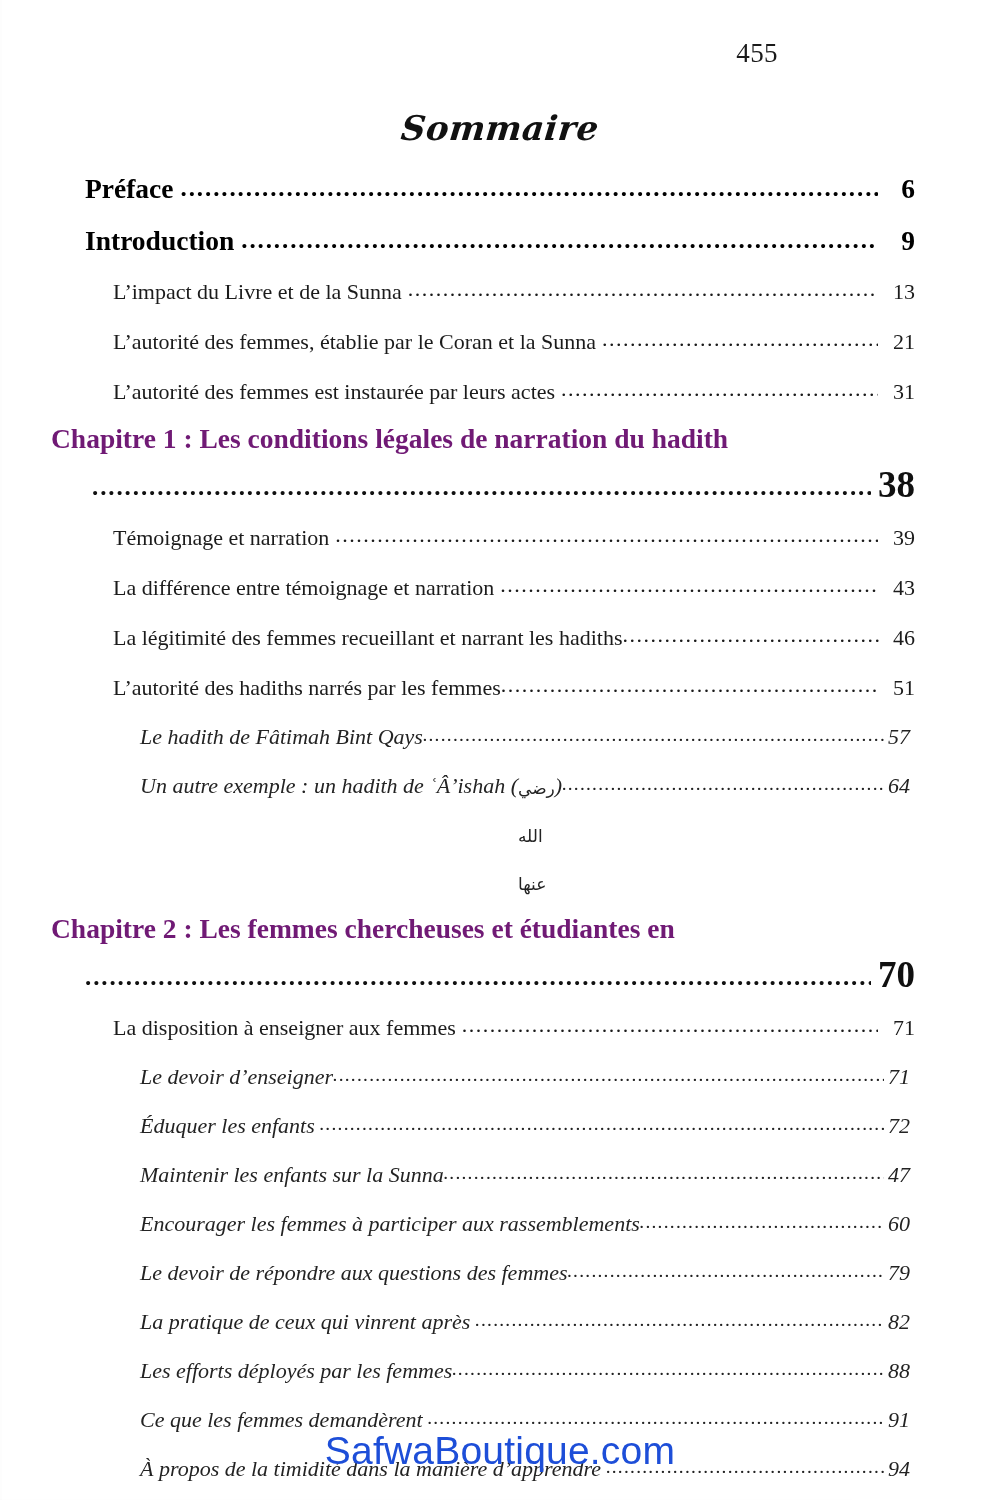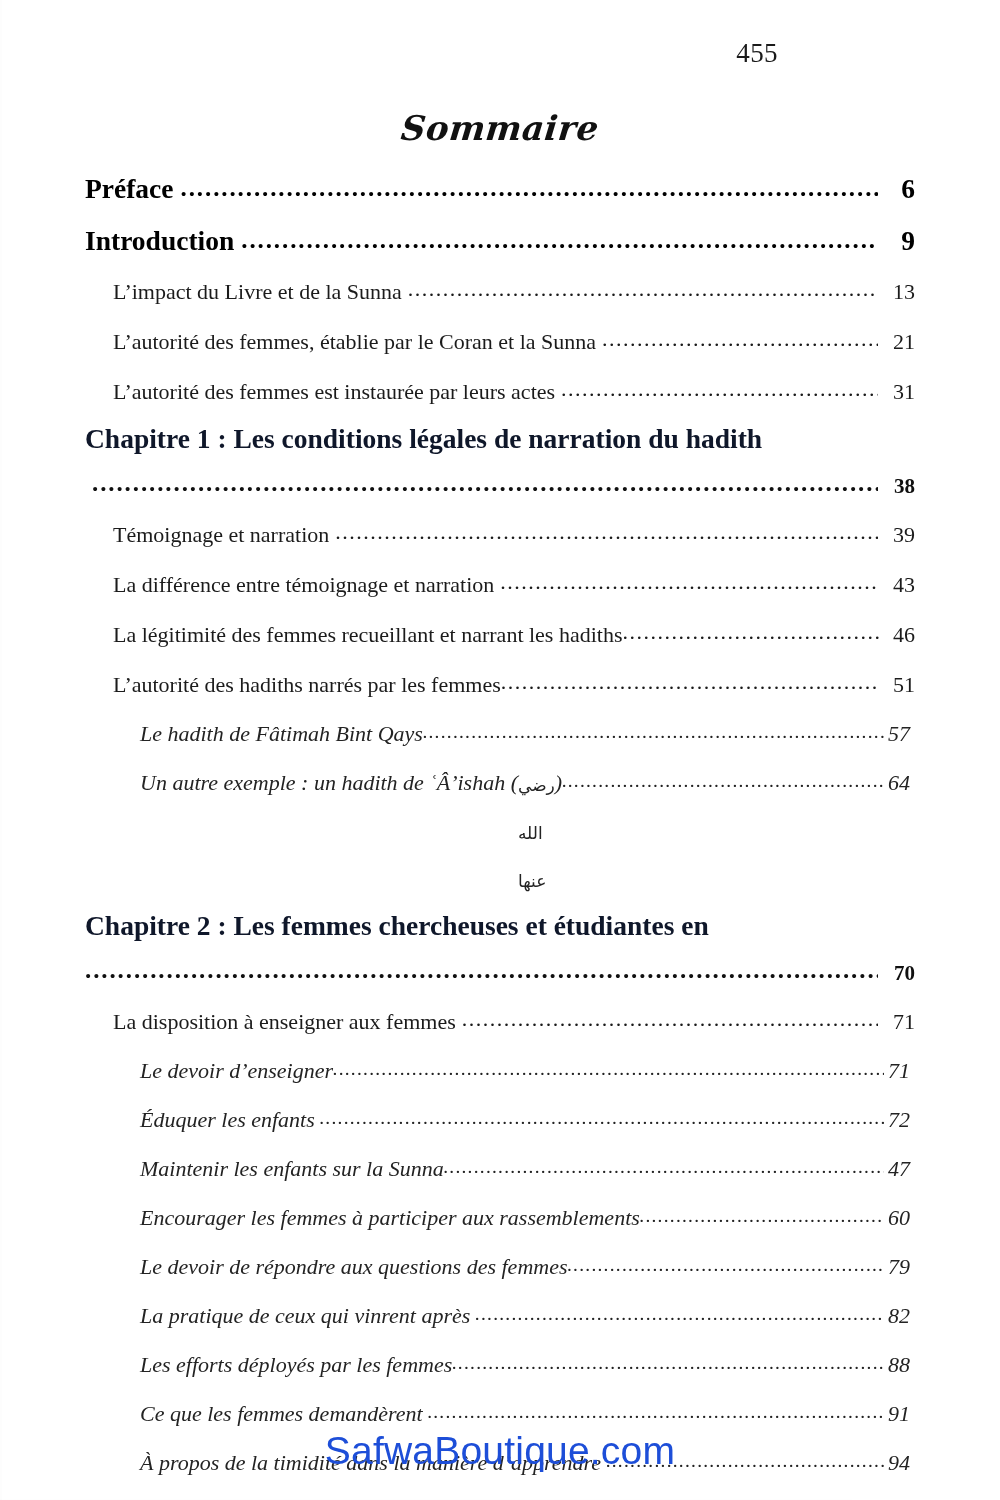--- a/index.html
+++ b/index.html
@@ -104,36 +104,36 @@
   .lvl1 .leader { position: relative; top: -2px; }
   .lvl1 .leader::before { letter-spacing: 1.9px; font-size: 25px; }
   .lvl1 .label { padding-right: 7px; }
   .lvl1 .pageno { padding-left: 7px; min-width: 30px; }
 
   
   .lvl1-wrap {
     padding-left: 85px;
     padding-right: 85px;
     font-weight: 700;
-    font-size: 21px;
+    font-size: 37px;
     line-height: 48px;
     color: #101010;
   }
   .lvl1-wrap .label { padding-right: 7px; }
   .lvl1-wrap .leader { position: relative; top: -2px; }
   .lvl1-wrap .leader::before { letter-spacing: 1.9px; font-size: 25px; }
   .lvl1-wrap .pageno { padding-left: 7px; min-width: 30px; }
 
   .chapter-head {
-    padding-left: 85px;
+    padding-left: 51px;
     padding-right: 85px;
     font-weight: 700;
     font-size: 27.5px;
     line-height: 44px;
-    color: #0f172a;
+    color: #701a75;
     white-space: pre-wrap;
   }
 
   
   .lvl2 {
     padding-left: 113px;
     padding-right: 85px;
     font-weight: 400;
     font-size: 22px;
     line-height: 50px;

